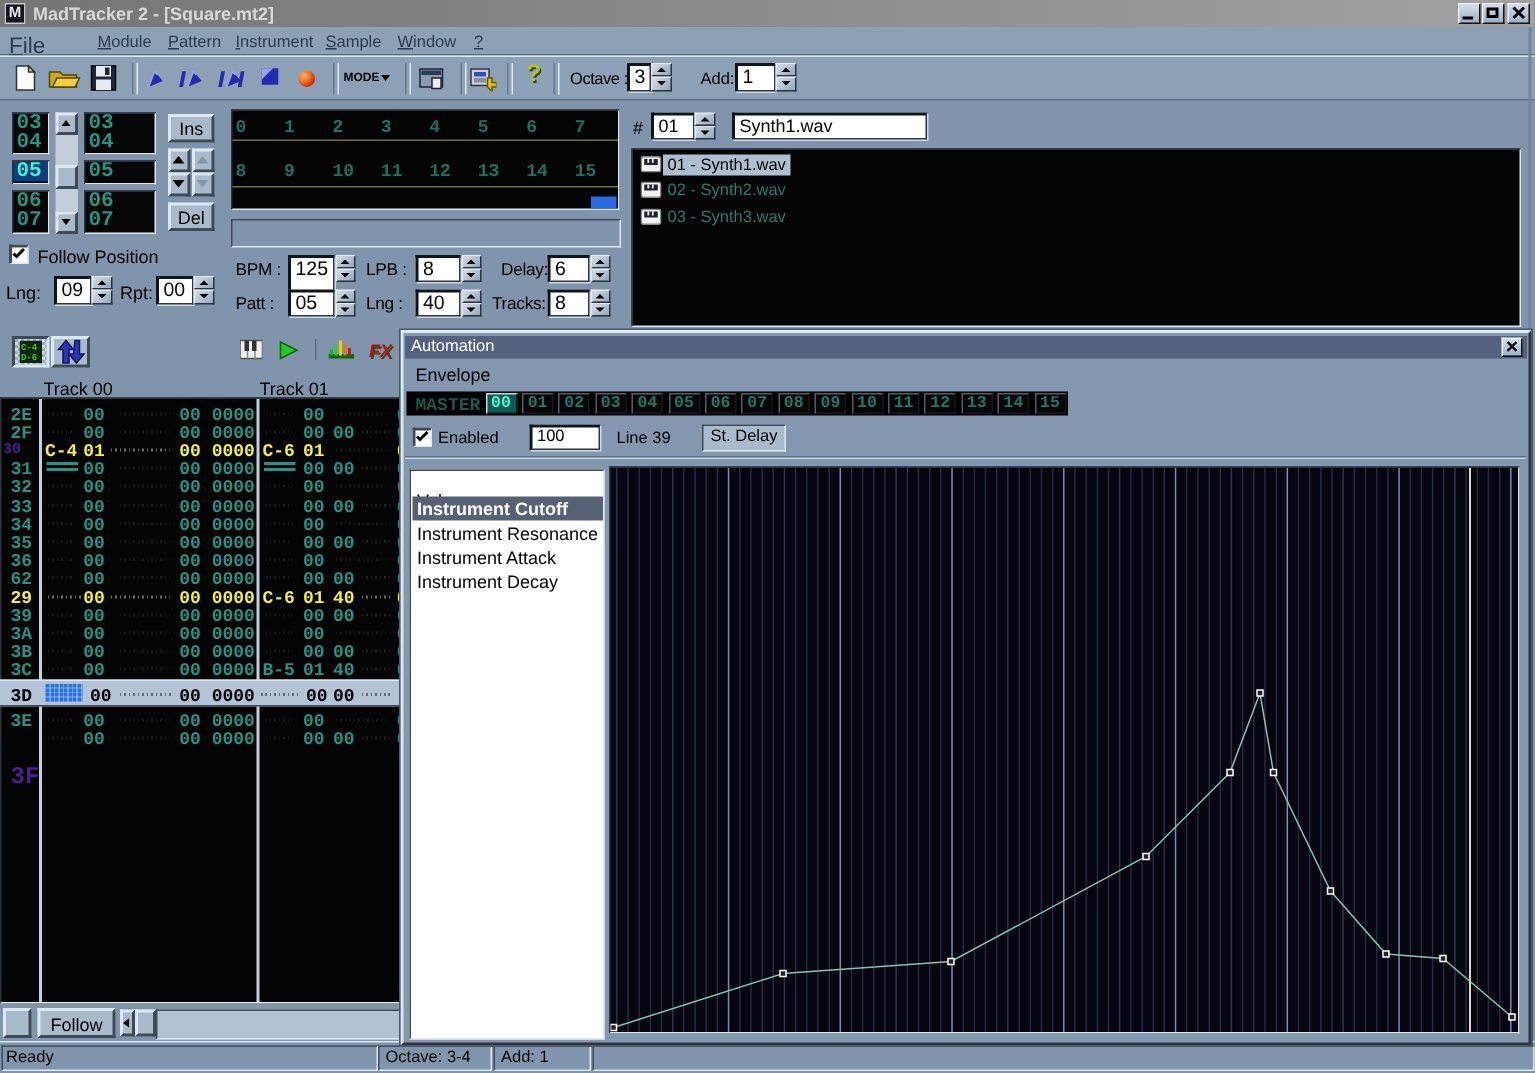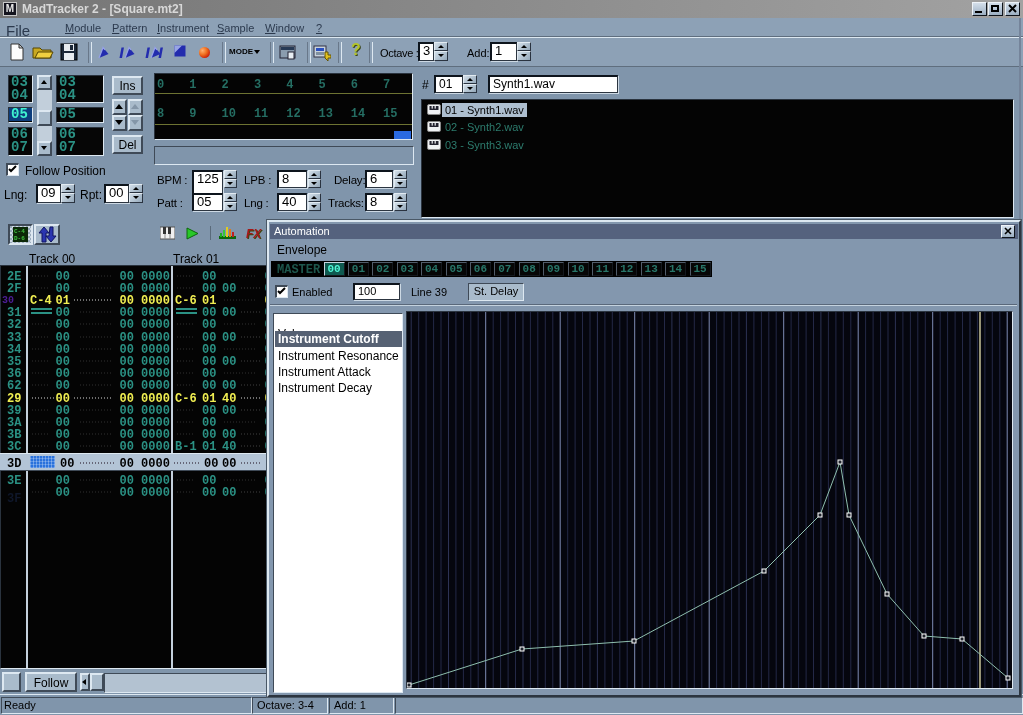--- a/index.html
+++ b/index.html
@@ -420,21 +420,21 @@
 <div class="ab" style="left:176.5px;top:433.1px;width:18px;height:2px;background:repeating-linear-gradient(90deg,#1a1a1a 0 1px,transparent 1px 3px)"></div>
 <div class="ab mono" style="left:202.0px;top:429.1px;font-size:12px;line-height:12px;color:#2b9184">00</div>
 <div class="ab mono" style="left:222.0px;top:429.1px;font-size:12px;line-height:12px;color:#2b9184">00</div>
 <div class="ab" style="left:240.5px;top:433.1px;width:21px;height:2px;background:repeating-linear-gradient(90deg,#222 0 1px,transparent 1px 3px)"></div>
 <div class="ab mono" style="left:264.5px;top:429.1px;font-size:12px;line-height:12px;color:#2b9184">00</div>
 <div class="ab mono" style="left:7px;top:441.29999999999995px;font-size:12px;line-height:12px;color:#2b9184">3C</div>
 <div class="ab" style="left:31.5px;top:445.29999999999995px;width:18px;height:2px;background:repeating-linear-gradient(90deg,#1a1a1a 0 1px,transparent 1px 3px)"></div>
 <div class="ab mono" style="left:55.5px;top:441.29999999999995px;font-size:12px;line-height:12px;color:#2b9184">00</div>
 <div class="ab" style="left:79.5px;top:445.29999999999995px;width:33px;height:2px;background:repeating-linear-gradient(90deg,#1a1a1a 0 1px,transparent 1px 3px)"></div>
 <div class="ab mono" style="left:119.5px;top:441.29999999999995px;font-size:12px;line-height:12px;color:#2b9184">00&nbsp;0000</div>
-<div class="ab mono" style="left:175.0px;top:441.29999999999995px;font-size:12px;line-height:12px;color:#2b9184">B-1</div>
+<div class="ab mono" style="left:175.0px;top:441.29999999999995px;font-size:12px;line-height:12px;color:#2b9184">B-5</div>
 <div class="ab mono" style="left:202.0px;top:441.29999999999995px;font-size:12px;line-height:12px;color:#2b9184">01</div>
 <div class="ab mono" style="left:222.0px;top:441.29999999999995px;font-size:12px;line-height:12px;color:#2b9184">40</div>
 <div class="ab" style="left:240.5px;top:445.29999999999995px;width:21px;height:2px;background:repeating-linear-gradient(90deg,#222 0 1px,transparent 1px 3px)"></div>
 <div class="ab mono" style="left:264.5px;top:441.29999999999995px;font-size:12px;line-height:12px;color:#2b9184">00</div>
 <div class="ab" style="left:0px;top:453px;width:267px;height:18px;background:#b3c4d6;border-top:1px solid #dde8f1;border-bottom:1px solid #3f4a57;box-sizing:border-box"></div>
 <div class="ab mono" style="left:7px;top:458px;font-size:12px;line-height:12px;color:#000">3D</div>
 <div class="ab" style="left:29.5px;top:456px;width:25px;height:12px;background:#2a72dc;background-image:repeating-linear-gradient(90deg,rgba(255,255,255,.30) 0 1px,rgba(0,0,0,0) 1px 3px),repeating-linear-gradient(0deg,rgba(255,255,255,.22) 0 1px,rgba(0,0,0,0) 1px 3px)"></div>
 <div class="ab mono" style="left:60px;top:458px;font-size:12px;line-height:12px;color:#000">00</div>
 <div class="ab" style="left:80px;top:462px;width:35px;height:2px;background:repeating-linear-gradient(90deg,#667 0 1px,transparent 1px 3px)"></div>
 <div class="ab mono" style="left:119.5px;top:458px;font-size:12px;line-height:12px;color:#000">00&nbsp;0000</div>
@@ -444,21 +444,21 @@
 <div class="ab" style="left:241px;top:462px;width:20px;height:2px;background:repeating-linear-gradient(90deg,#667 0 1px,transparent 1px 3px)"></div>
 <div class="ab mono" style="left:7px;top:474.5px;font-size:12px;line-height:12px;color:#2b9184">3E</div>
 <div class="ab" style="left:31.5px;top:478.5px;width:18px;height:2px;background:repeating-linear-gradient(90deg,#1a1a1a 0 1px,transparent 1px 3px)"></div>
 <div class="ab mono" style="left:55.5px;top:474.5px;font-size:12px;line-height:12px;color:#2b9184">00</div>
 <div class="ab" style="left:79.5px;top:478.5px;width:33px;height:2px;background:repeating-linear-gradient(90deg,#1a1a1a 0 1px,transparent 1px 3px)"></div>
 <div class="ab mono" style="left:119.5px;top:474.5px;font-size:12px;line-height:12px;color:#2b9184">00&nbsp;0000</div>
 <div class="ab" style="left:176.5px;top:478.5px;width:18px;height:2px;background:repeating-linear-gradient(90deg,#1a1a1a 0 1px,transparent 1px 3px)"></div>
 <div class="ab mono" style="left:202.0px;top:474.5px;font-size:12px;line-height:12px;color:#2b9184">00</div>
 <div class="ab" style="left:223.5px;top:478.5px;width:33px;height:2px;background:repeating-linear-gradient(90deg,#1a1a1a 0 1px,transparent 1px 3px)"></div>
 <div class="ab mono" style="left:264.5px;top:474.5px;font-size:12px;line-height:12px;color:#2b9184">00</div>
-<div class="ab mono" style="left:7px;top:493px;font-size:12px;line-height:12px;color:#0f172a">3F</div>
+<div class="ab mono" style="left:7px;top:512px;font-size:16px;line-height:12px;color:#4c1d95">3F</div>
 <div class="ab" style="left:31.5px;top:490.7px;width:18px;height:2px;background:repeating-linear-gradient(90deg,#1a1a1a 0 1px,transparent 1px 3px)"></div>
 <div class="ab mono" style="left:55.5px;top:486.7px;font-size:12px;line-height:12px;color:#2b9184">00</div>
 <div class="ab" style="left:79.5px;top:490.7px;width:33px;height:2px;background:repeating-linear-gradient(90deg,#1a1a1a 0 1px,transparent 1px 3px)"></div>
 <div class="ab mono" style="left:119.5px;top:486.7px;font-size:12px;line-height:12px;color:#2b9184">00&nbsp;0000</div>
 <div class="ab" style="left:176.5px;top:490.7px;width:18px;height:2px;background:repeating-linear-gradient(90deg,#1a1a1a 0 1px,transparent 1px 3px)"></div>
 <div class="ab mono" style="left:202.0px;top:486.7px;font-size:12px;line-height:12px;color:#2b9184">00</div>
 <div class="ab mono" style="left:222.0px;top:486.7px;font-size:12px;line-height:12px;color:#2b9184">00</div>
 <div class="ab" style="left:240.5px;top:490.7px;width:21px;height:2px;background:repeating-linear-gradient(90deg,#222 0 1px,transparent 1px 3px)"></div>
 <div class="ab mono" style="left:264.5px;top:486.7px;font-size:12px;line-height:12px;color:#2b9184">00</div>
 <div class="ab btn" style="left:2px;top:672px;width:19px;height:20px;"></div>

